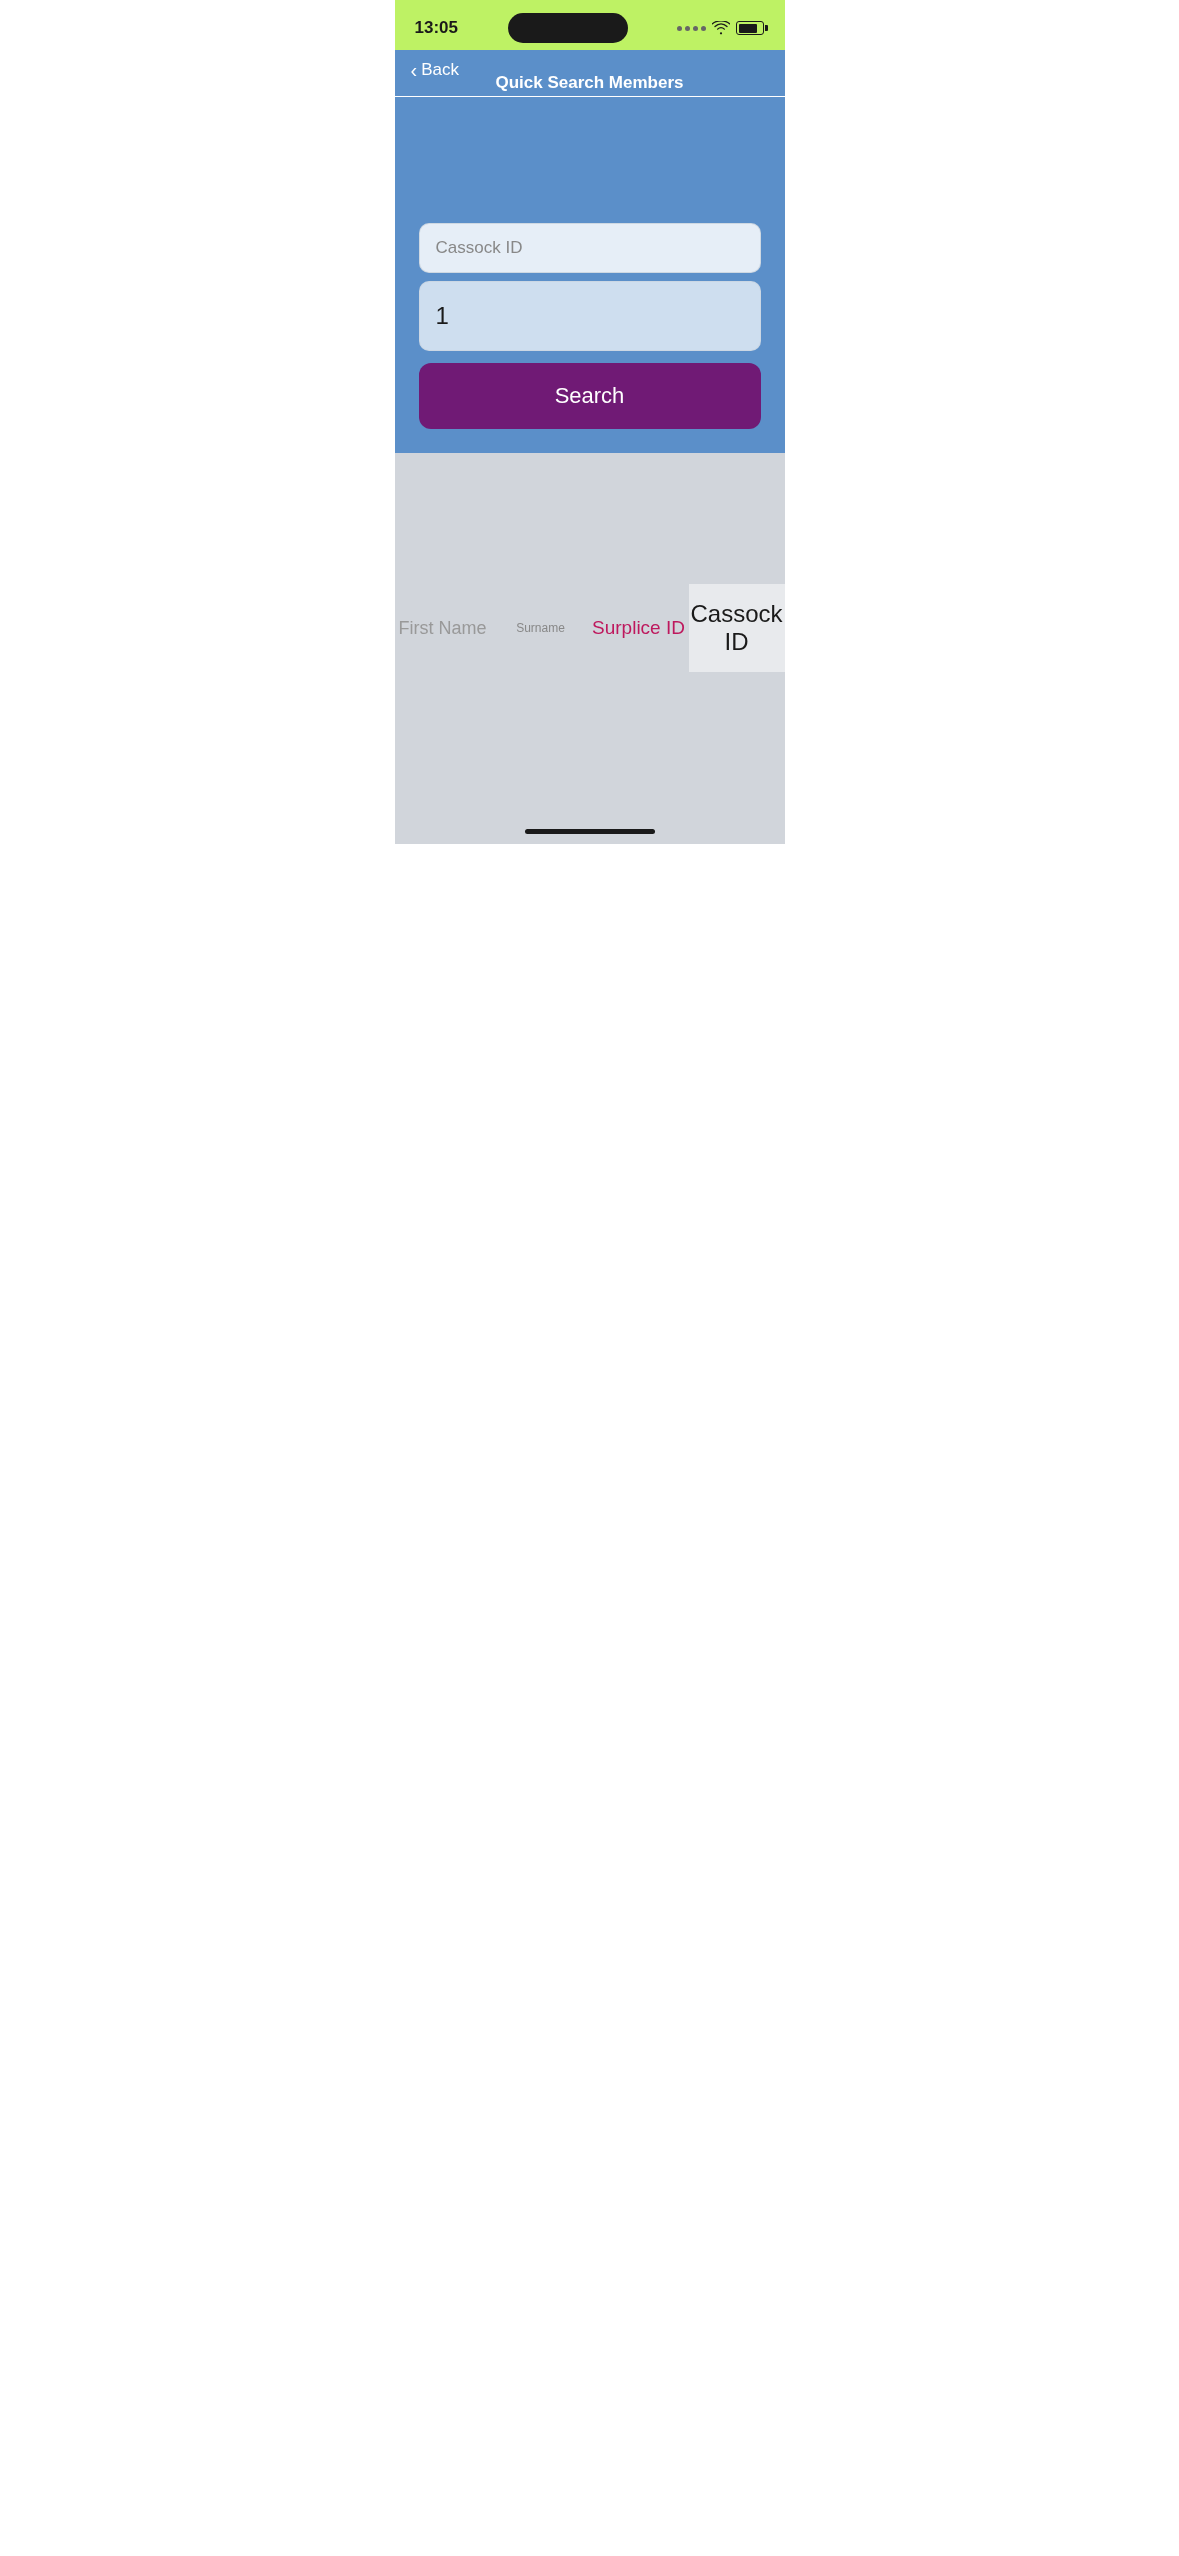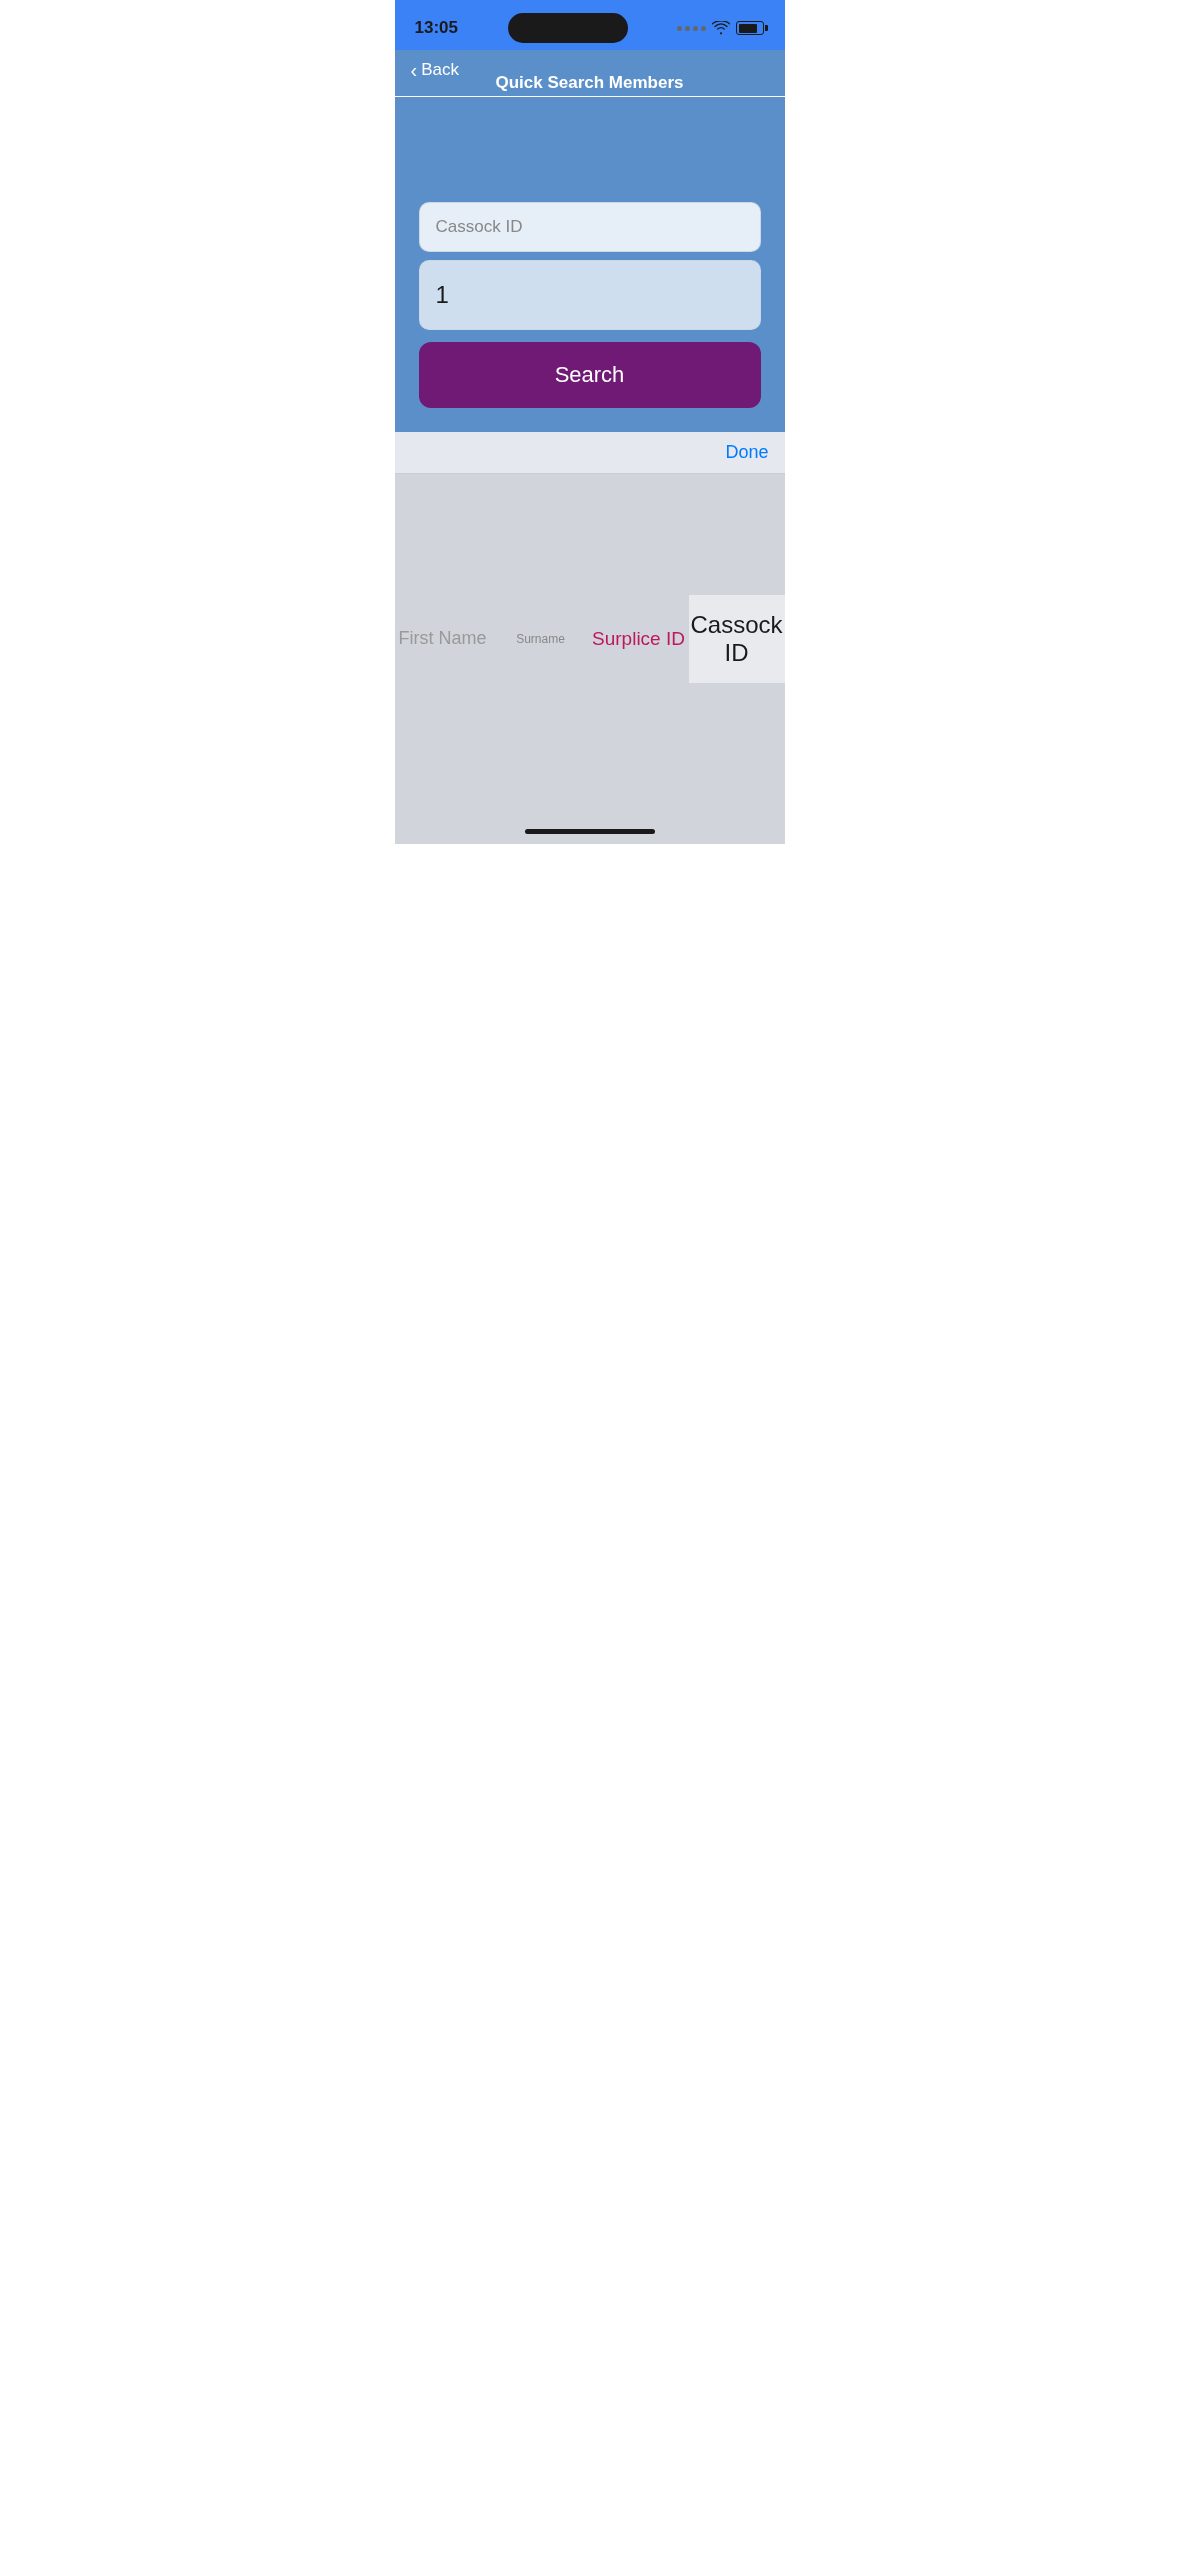--- a/index.html
+++ b/index.html
@@ -28,21 +28,21 @@
     
     @media (max-width: 500px) {
       .screen {
         width: 100vw;
         height: auto;
         min-height: 100vh;
       }
     }
 
     .status-bar {
-      background-color: #3b82f6;
+      background-color: #bef264;
       display: flex;
       align-items: center;
       justify-content: space-between;
       padding: 12px 20px 6px 20px;
       height: 50px;
     }
 
     .status-time {
       font-size: 17px;
       font-weight: 600;
@@ -322,23 +322,20 @@
     <div class="form-area">
 
       <input class="input-field" readonly="" value="" placeholder="Cassock ID" style="">
 
       <input class="input-value-field" value="1" style="">
 
       <button class="search-button">Search</button>
     </div>
   </div>
 
-  <div class="keyboard-toolbar">
-    <button class="done-button">Done</button>
-  </div>
 
   <div class="picker-area">
     <div class="picker-scroll">
       <div class="picker-item small-text">
         <span>First Name</span>
       </div>
       <div class="picker-item">
         <span>Surname</span>
       </div>
       <div class="picker-item" style="font-size:19px; color:#be185d;">

